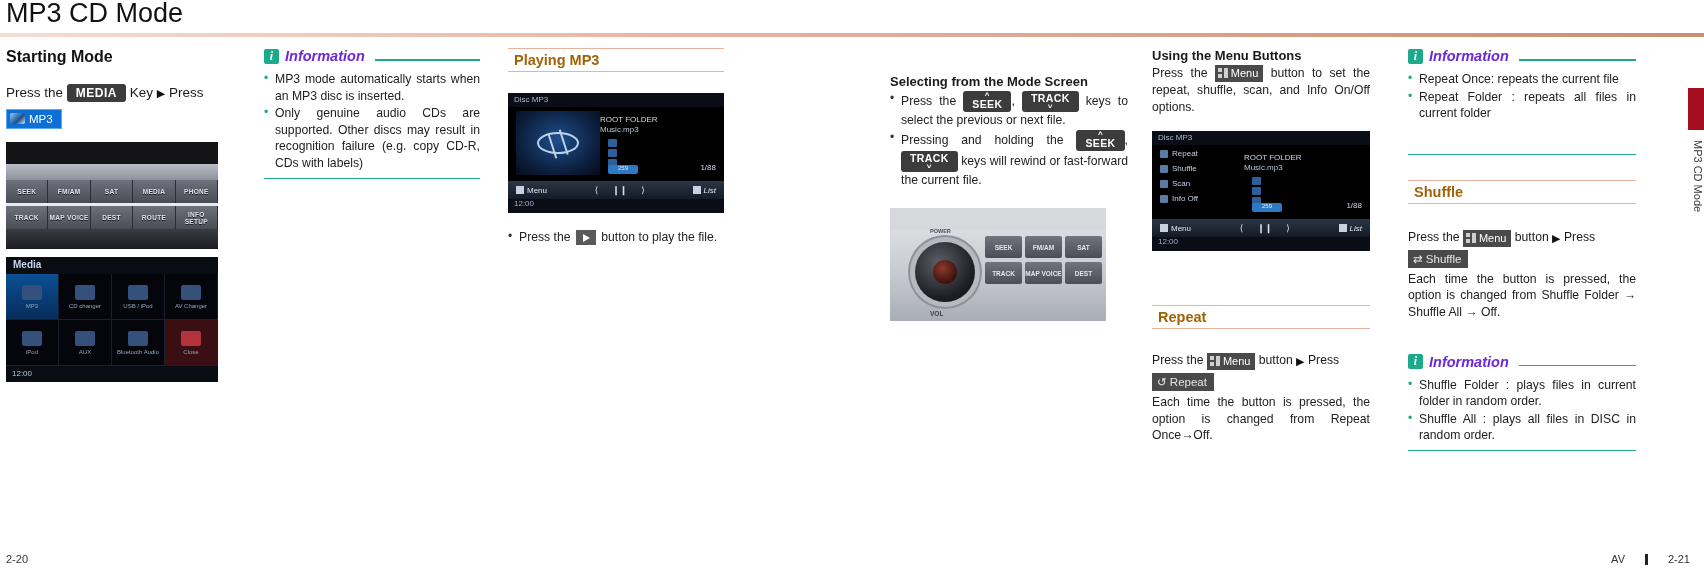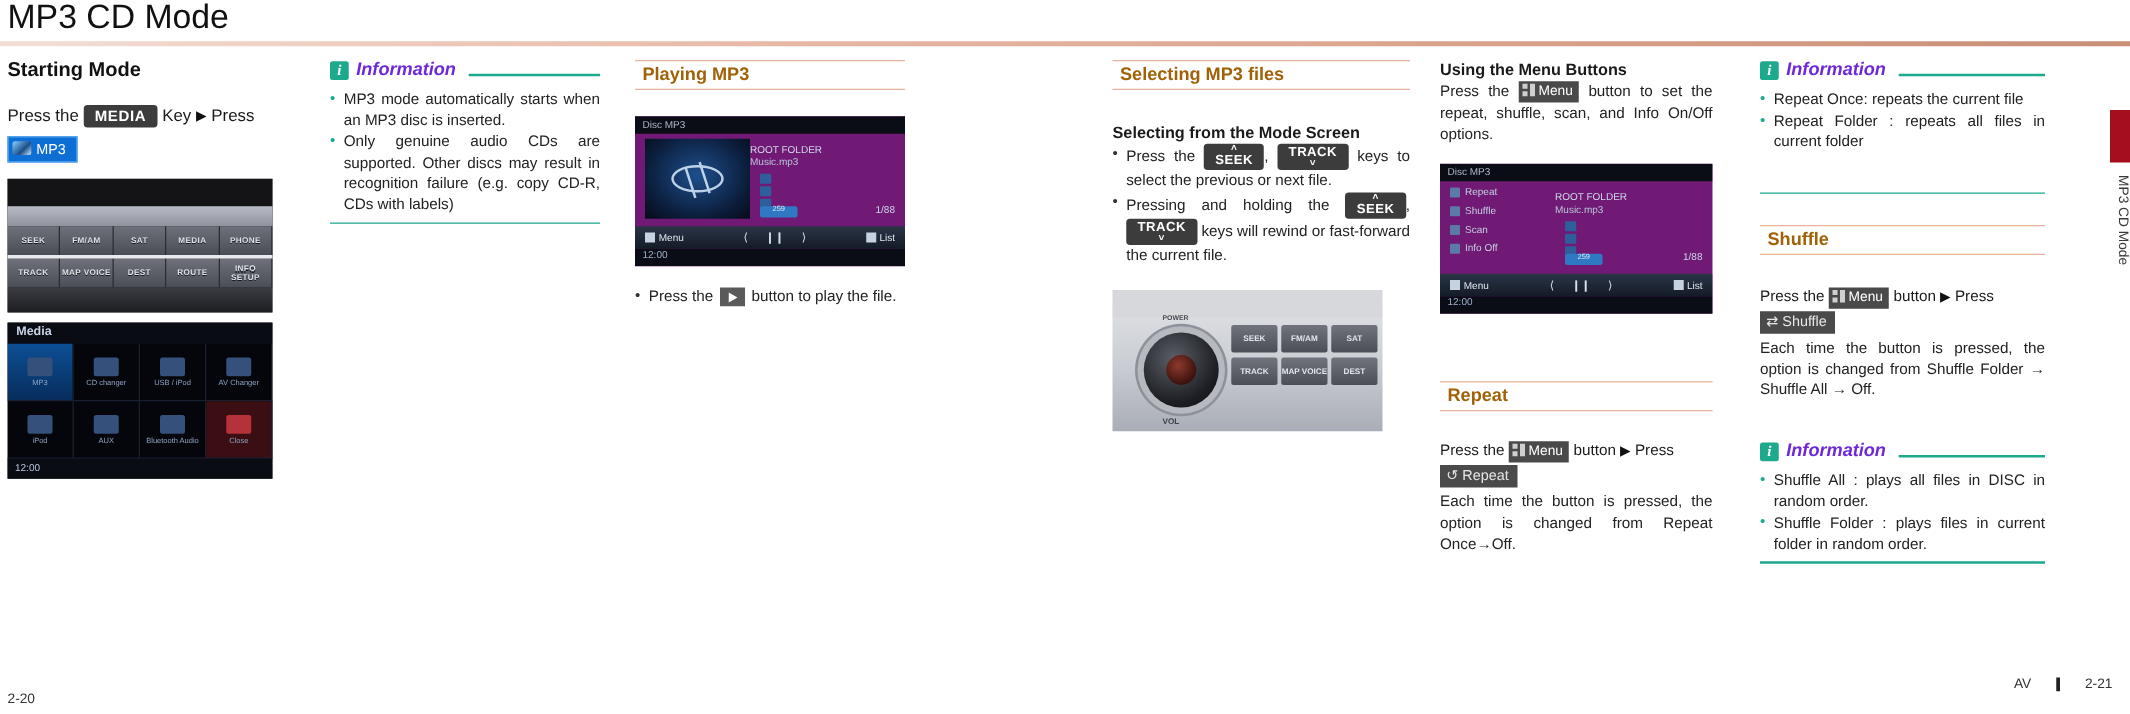--- a/index.html
+++ b/index.html
@@ -172,21 +172,21 @@
              grid-template-columns: repeat(4,1fr); grid-template-rows: repeat(2,1fr); }
   .ms-cell { position:relative; border-right:1px solid #1a1f30; border-bottom:1px solid #1a1f30;
              display:flex; flex-direction:column; align-items:center; justify-content:center; gap:3px; }
   .ms-cell.sel { background: linear-gradient(#0c4f94,#072d5c); }
   .ms-ico { width:20px; height:15px; border-radius:2px; background:#35507a; }
   .ms-lab { font-size:6px; color:#8fa3c0; }
   .ms-foot { position:absolute; left:0; bottom:0; width:100%; height:16px; background:#0a0c14;
              color:#b9c7dd; font-size:8px; padding-left:6px; padding-top:3px;}
 
   
-  .disc-screen { position:relative; overflow:hidden; background:#701a75; }
+  .disc-screen { position:relative; overflow:hidden; background:#000000; }
   .ds-top { position:absolute; left:0; top:0; width:100%; height:14px; background:#0b0d16;
             color:#aeb9cc; font-size:8px; padding:2px 0 0 6px; }
   .ds-art { position:absolute; left:8px; top:18px; width:84px; height:64px;
             background: radial-gradient(ellipse at 50% 45%, #1d4f8c 0%, #0b1c39 70%, #060b18 100%);
             display:flex; align-items:center; justify-content:center; }
   .ds-logo { width:42px; height:22px; border:2px solid #cfe2f7; border-radius:50%/50%;
              position:relative; opacity:.9; }
   .ds-logo::after { content:""; position:absolute; left:50%; top:-3px; transform:translateX(-50%) rotate(-18deg);
              width:10px; height:26px; border-left:2px solid #cfe2f7; border-right:2px solid #cfe2f7; }
   .ds-meta { position:absolute; left:92px; top:22px; color:#cfd9e8; font-size:8px; line-height:10px; }
@@ -196,21 +196,21 @@
   .ds-prog { position:absolute; left:100px; top:72px; width:30px; height:9px; background:#2f79c4; border-radius:2px;
              color:#dfeaf8; font-size:6px; text-align:center; }
   .ds-time { position:absolute; left:8px; top:88px; color:#9fb0c8; font-size:7px; }
   .ds-track { position:absolute; right:8px; top:70px; color:#cbd6e6; font-size:8px; }
   .ds-bar { position:absolute; left:0; bottom:14px; width:100%; height:18px;
             background: linear-gradient(#2b3547,#141b27); display:flex; align-items:center; }
   .ds-menu { color:#dfe7f2; font-size:8px; padding-left:8px; display:flex; align-items:center; gap:3px; }
   .ds-menu .g { width:8px;height:8px;background:#c6d2e2; }
   .ds-ctrls { flex:1; display:flex; align-items:center; justify-content:center; gap:14px;
               color:#d7e1ee; font-size:9px; }
-  .ds-list { color:#dfe7f2; font-size:8px; padding-right:8px; display:flex; align-items:flex-start; gap:3px;}
+  .ds-list { color:#dfe7f2; font-size:8px; padding-right:8px; display:flex; align-items:flex-start; gap:3px;font-style:italic;}
   .ds-list .g { width:8px;height:8px;background:#c6d2e2; }
   .ds-clock { position:absolute; left:0; bottom:0; width:100%; height:14px; background:#0b0d16;
               color:#9fb0c8; font-size:8px; padding-left:6px; }
   .ds-list-rows { position:absolute; left:8px; top:18px; display:flex; flex-direction:column; gap:6px; }
   .ds-lrow { color:#c3cfe0; font-size:8px; display:flex; align-items:center; gap:4px; }
   .ds-lrow .g { width:8px; height:8px; background:#5b7aa6; border-radius:1px; }
 
   
   .knob-photo { position:relative; width: 216px; height: 113px; overflow:hidden;
                 background: linear-gradient(#e3e5e8,#c9ccd2 55%, #a9adb5); }
@@ -223,21 +223,21 @@
   .kp-btns { position:absolute; left:95px; top:28px; width:120px; }
   .kp-row { display:flex; height:22px; margin-bottom:4px; }
   .kp-b { flex:1; margin-right:3px; background: linear-gradient(#71747c,#4b4e56);
           border-radius:2px; color:#e2e5ea; font-size:6.5px; font-weight:bold;
           display:flex; align-items:center; justify-content:center; text-align:center; line-height:7px; }
   .kp-vol { position:absolute; left:40px; bottom:4px; color:#3d4047; font-size:6.5px; font-weight:bold; }
   .kp-pwr { position:absolute; left:40px; top:20px; color:#4a4d54; font-size:5.5px; font-weight:bold; text-align:center; line-height:6px;}
 
   
   .foot-left { position:absolute; left:6px; bottom:6px; font-size:11px; color:#333; }
-  .foot-right { position:absolute; right:14px; bottom:18px; font-size:11px; color:#333; display:flex; gap:20px; align-items:center;}
+  .foot-right { position:absolute; right:14px; bottom:6px; font-size:11px; color:#333; display:flex; gap:20px; align-items:center;}
   .foot-right .bar { display:inline-block; width:3px; height:11px; background:#222; }
 </style>
 </head>
 <body>
 
 <div class="page">
 
   <div class="chapter-title">MP3 CD Mode</div>
   <div class="header-rule"></div>
   <div class="edge-tab"></div>
@@ -374,21 +374,20 @@
     <div style="margin-top:16px;">
       <div class="bullet dark" style="text-align:left;">
         <span>Press the</span>
         <span class="play-chip"></span>
         <span>button to play the file.</span>
       </div>
     </div>
   </div>
 
   <div class="col" style="left:890px; width:238px;">
-    <div class="sec-head">Selecting MP3 files</div>
 
     <div class="sub-head" style="margin-top:26px;">Selecting from the Mode Screen</div>
 
     <div class="bullet dark">
       <span>Press the</span>
       <span class="chip tall">
         <span class="carets">˄</span><span>SEEK</span>
       </span><span>,</span>
       <span class="chip tall">
         <span>TRACK</span><span class="carets">˅</span>
@@ -524,22 +523,22 @@
       <span class="chip-opt">⇄&nbsp;<span>Shuffle</span></span>
     </div>
     <div class="para" style="margin-top:3px;">Each time the button is pressed, the option is changed from Shuffle Folder → Shuffle All → Off.</div>
 
     <div class="info-head" style="margin-top:33px;">
       <span class="ibox">i</span>
       <span class="ilabel">Information</span>
       <span class="iline"></span>
     </div>
     <div class="bullets">
+      <div class="bullet">Shuffle Folder : plays files in current folder in random order.</div>
       <div class="bullet">Shuffle All : plays all files in DISC in random order.</div>
-      <div class="bullet">Shuffle Folder : plays files in current folder in random order.</div>
     </div>
     <div class="info-bot-rule"></div>
   </div>
 
   <div class="foot-left">2-20</div>
   <div class="foot-right">
     <span>AV</span>
     <span class="bar"></span>
     <span>2-21</span>
   </div>

